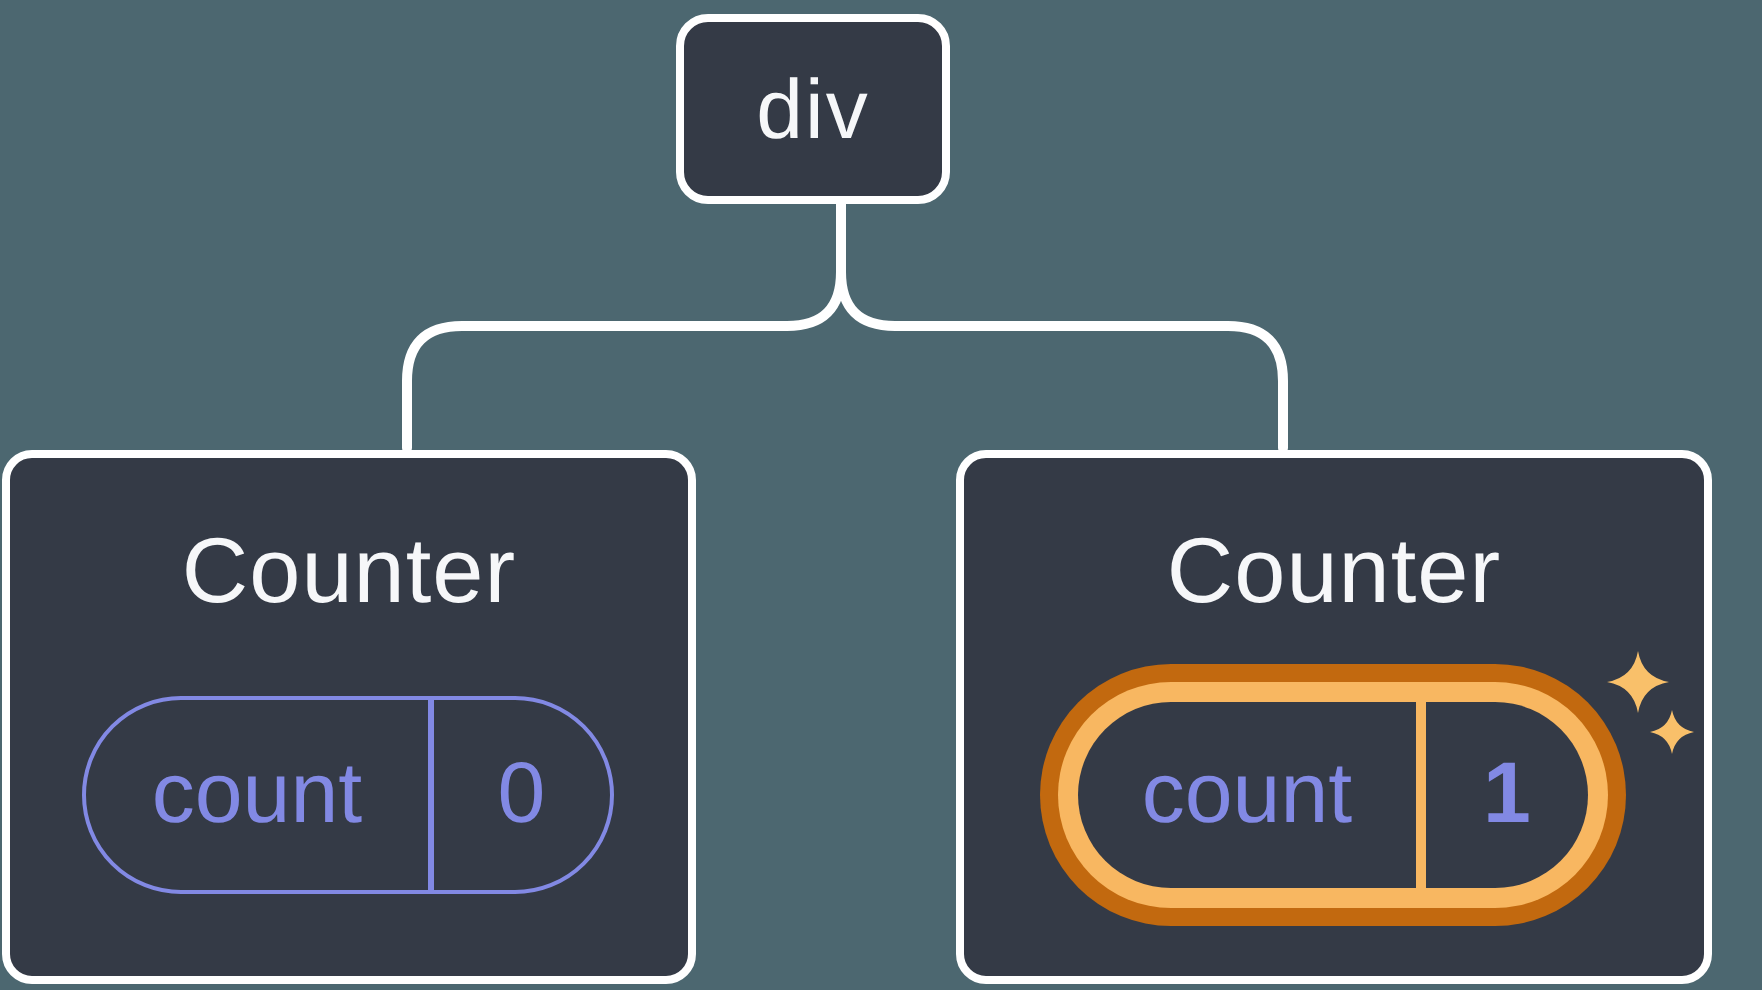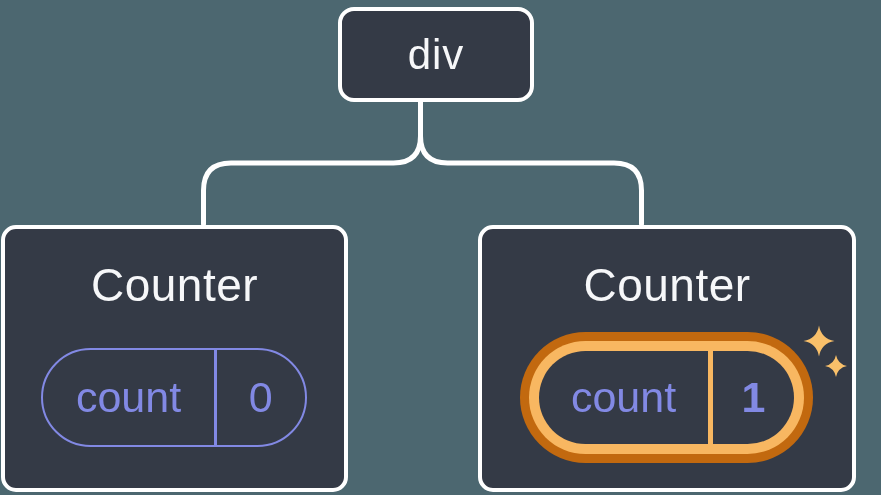--- a/index.html
+++ b/index.html
@@ -12,21 +12,21 @@
   }
   .connectors{position:absolute;left:0;top:0;width:881px;height:495px;}
   .conn{fill:none;stroke:var(--line);stroke-width:5;stroke-linecap:round;}
   .node{
     position:absolute;
     background:var(--node-bg);
     border:4px solid var(--node-border);
     box-sizing:border-box;
   }
   .root-node{
-    left:338px;top:7px;width:196px;height:95px;
+    left:338px;top:7px;width:137px;height:95px;
     border-radius:16px;
     display:flex;align-items:center;justify-content:center;
   }
   .node-label{color:var(--text-primary);font-size:42px;letter-spacing:1px;}
   .counter-node{top:225px;height:267px;border-radius:15px;padding-left:28px;}
   .counter-left{left:1px;width:347px;}
   .counter-right{left:478px;width:378px;}
   .counter-title{
     position:absolute;top:33px;left:0;right:0;margin:0;
     text-align:center;color:var(--text-primary);

